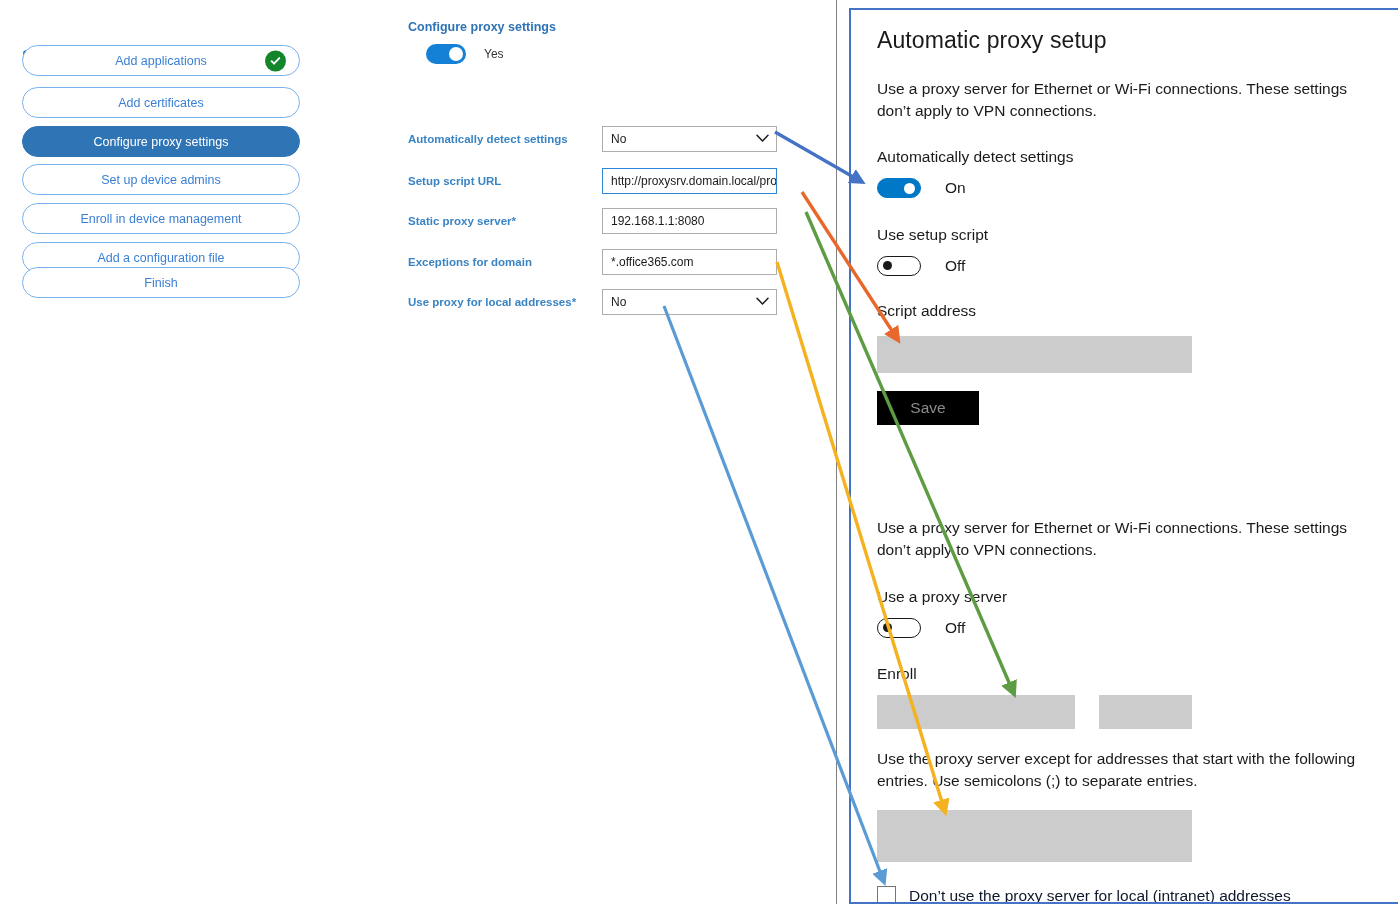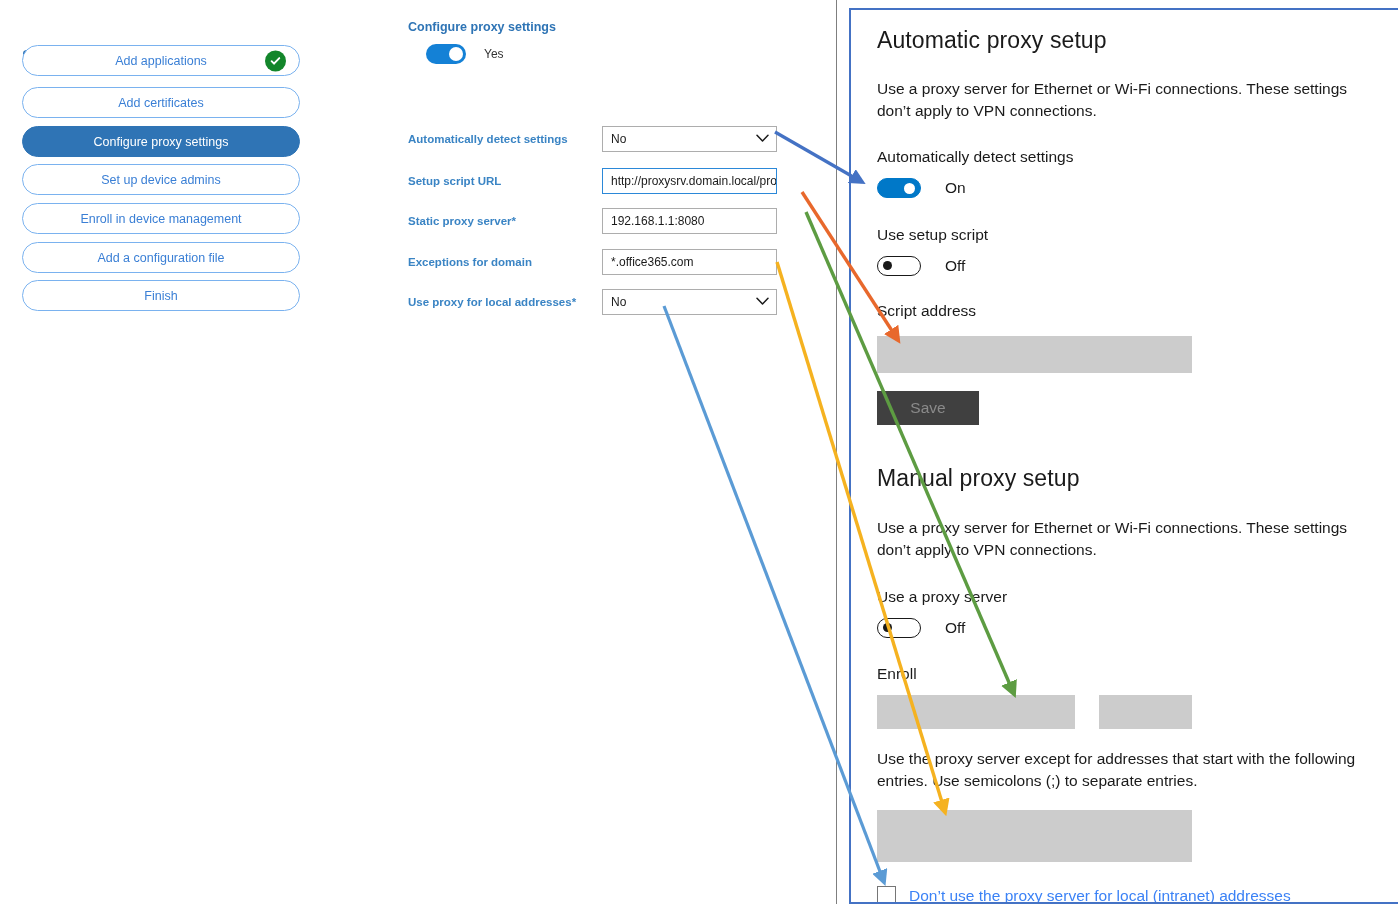--- a/index.html
+++ b/index.html
@@ -228,21 +228,21 @@
     font-size: 15.5px;
     color: #1a1a1a;
   }
   .gray-box {
     position: absolute;
     background: #cccccc;
     cursor: text;
   }
   .save-btn {
     position: absolute;
-    background: #404040;
+    background: #000000;
     color: #8a8a8a;
     font-size: 15.5px;
     display: flex;
     align-items: center;
     justify-content: center;
     cursor: default;
   }
   .win-check-row {
     position: absolute;
     left: 26px;
@@ -252,21 +252,21 @@
   }
   .win-check-box {
     width: 19px; height: 19px;
     border: 1.6px solid #767676;
     background: #ffffff;
     box-sizing: border-box;
   }
   .win-check-text {
     margin-left: 13px;
     font-size: 15.5px;
-    color: #3b82f6;
+    color: #0f172a;
     white-space: nowrap;
   }
 
   
   #arrow-layer {
     position: absolute;
     left: 0; top: 0;
     width: 1398px; height: 904px;
     pointer-events: none;
   }
@@ -299,21 +299,21 @@
   </div>
 
   <div class="step-btn" style="top:203px;">
     <span>Enroll in device management</span>
   </div>
 
   <div class="step-btn" style="top:242px;">
     <span>Add a configuration file</span>
   </div>
 
-  <div class="step-btn" style="top:280px;">
+  <div class="step-btn" style="top:267px;">
     <span>Finish</span>
   </div>
 </div>
 
 <div id="form-panel">
   <div id="form-title">Configure proxy settings</div>
 
   <div id="cfg-toggle-row">
     <div class="mid-toggle">
       <div class="knob"></div>
@@ -388,21 +388,20 @@
         <span class="knob"></span>
       </span>
     <span class="win-toggle-text">Off</span>
   </div>
 
   <div class="sect-lbl" style="top:292px;">Script address</div>
   <div class="gray-box" style="left:26px; top:326px; width:315px; height:37px;"></div>
 
   <div class="save-btn" style="left:26px; top:381px; width:102px; height:34px;">Save</div>
 
-  <div class="sect-h" style="top:455px;">Manual proxy setup</div>
   <div class="sect-p" style="top:507px;">Use a proxy server for Ethernet or Wi-Fi connections. These settings don’t apply to VPN connections.</div>
 
   <div class="sect-lbl" style="top:578px;">Use a proxy server</div>
   <div class="win-toggle-row" style="top:608px;">
     <span class="win-toggle off">
         <span class="knob"></span>
       </span>
     <span class="win-toggle-text">Off</span>
   </div>
 

